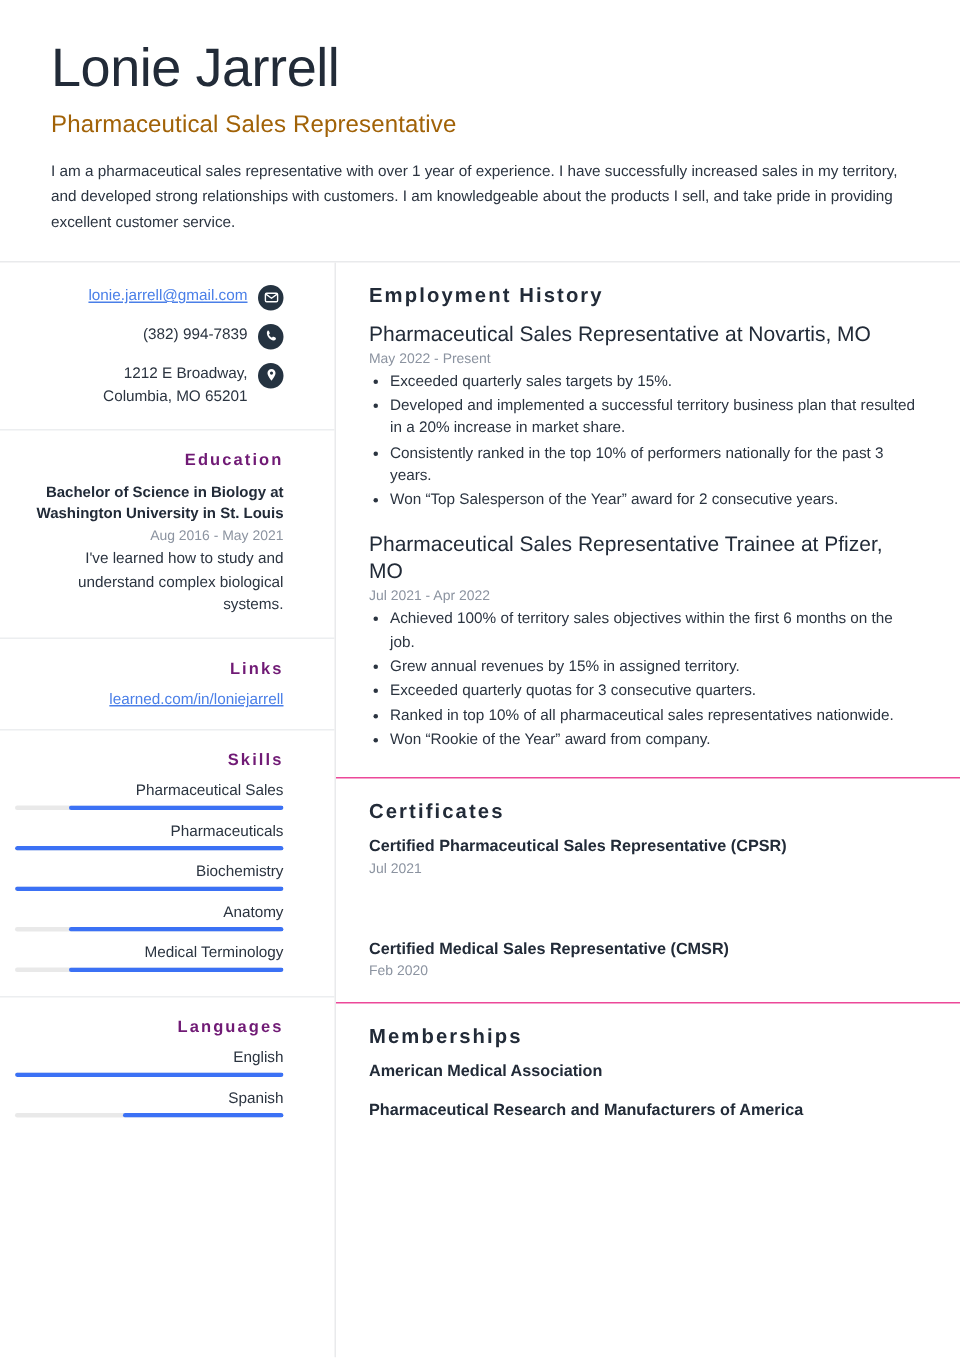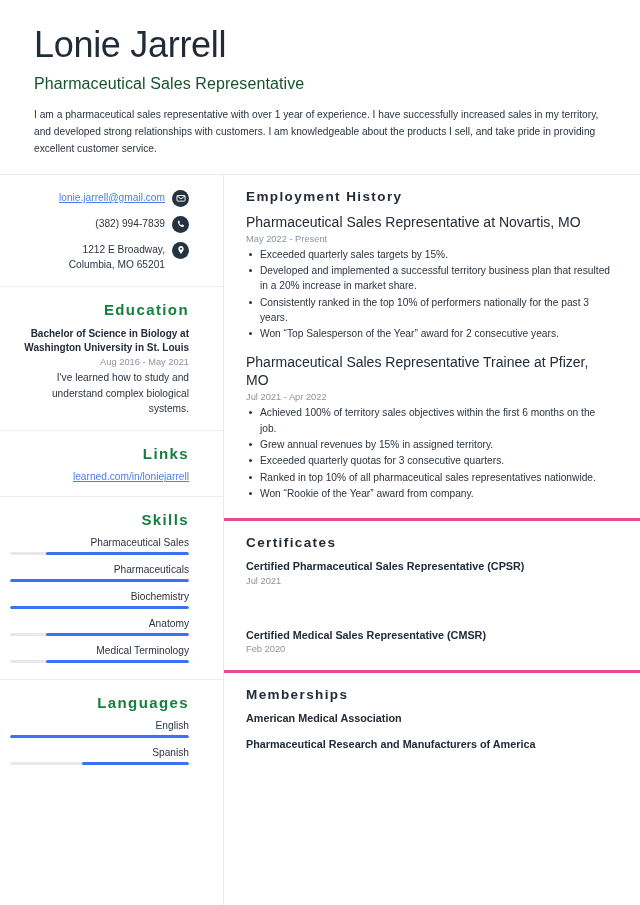--- a/index.html
+++ b/index.html
@@ -34,21 +34,21 @@
     font-weight: 400;
     letter-spacing: -0.3px;
     color: #222b38;
     line-height: 1.15;
     margin-bottom: 10px;
   }
 
   .job-title {
     font-size: 16px;
     font-weight: 400;
-    color: #14532d;
+    color: #a16207;
     letter-spacing: 0.1px;
     margin-bottom: 14px;
   }
 
   .summary {
     font-size: 10.2px;
     line-height: 1.65;
     color: #2b3440;
     max-width: 574px;
   }
@@ -79,24 +79,24 @@
 
   
   .lblock {
     padding: 14px 34px 14px 10px;
     text-align: right;
     border-bottom: 1px solid #eceef0;
   }
   .lblock.no-rule { border-bottom: none; }
 
   .sec-head {
-    font-size: 15px;
+    font-size: 11px;
     font-weight: 700;
     letter-spacing: 1.4px;
-    color: #15803d;
+    color: #701a75;
     margin-bottom: 9px;
   }
 
   
   .contact-row {
     display: flex;
     align-items: flex-start;
     justify-content: flex-end;
     gap: 7px;
     margin-bottom: 8px;
@@ -177,21 +177,21 @@
     top: 0;
     right: 0;
     height: 100%;
     background: #3b71f5;
     border-radius: 2px;
   }
 
   
   .rblock {
     padding: 14px 26px 16px 22px;
-    border-bottom: 3px solid #ec4899;
+    border-bottom: 1px solid #ec4899;
   }
   .rblock.no-rule { border-bottom: none; }
 
   .rsec-head {
     font-size: 13.5px;
     font-weight: 700;
     letter-spacing: 1.4px;
     color: #222b38;
     margin-bottom: 9px;
   }

